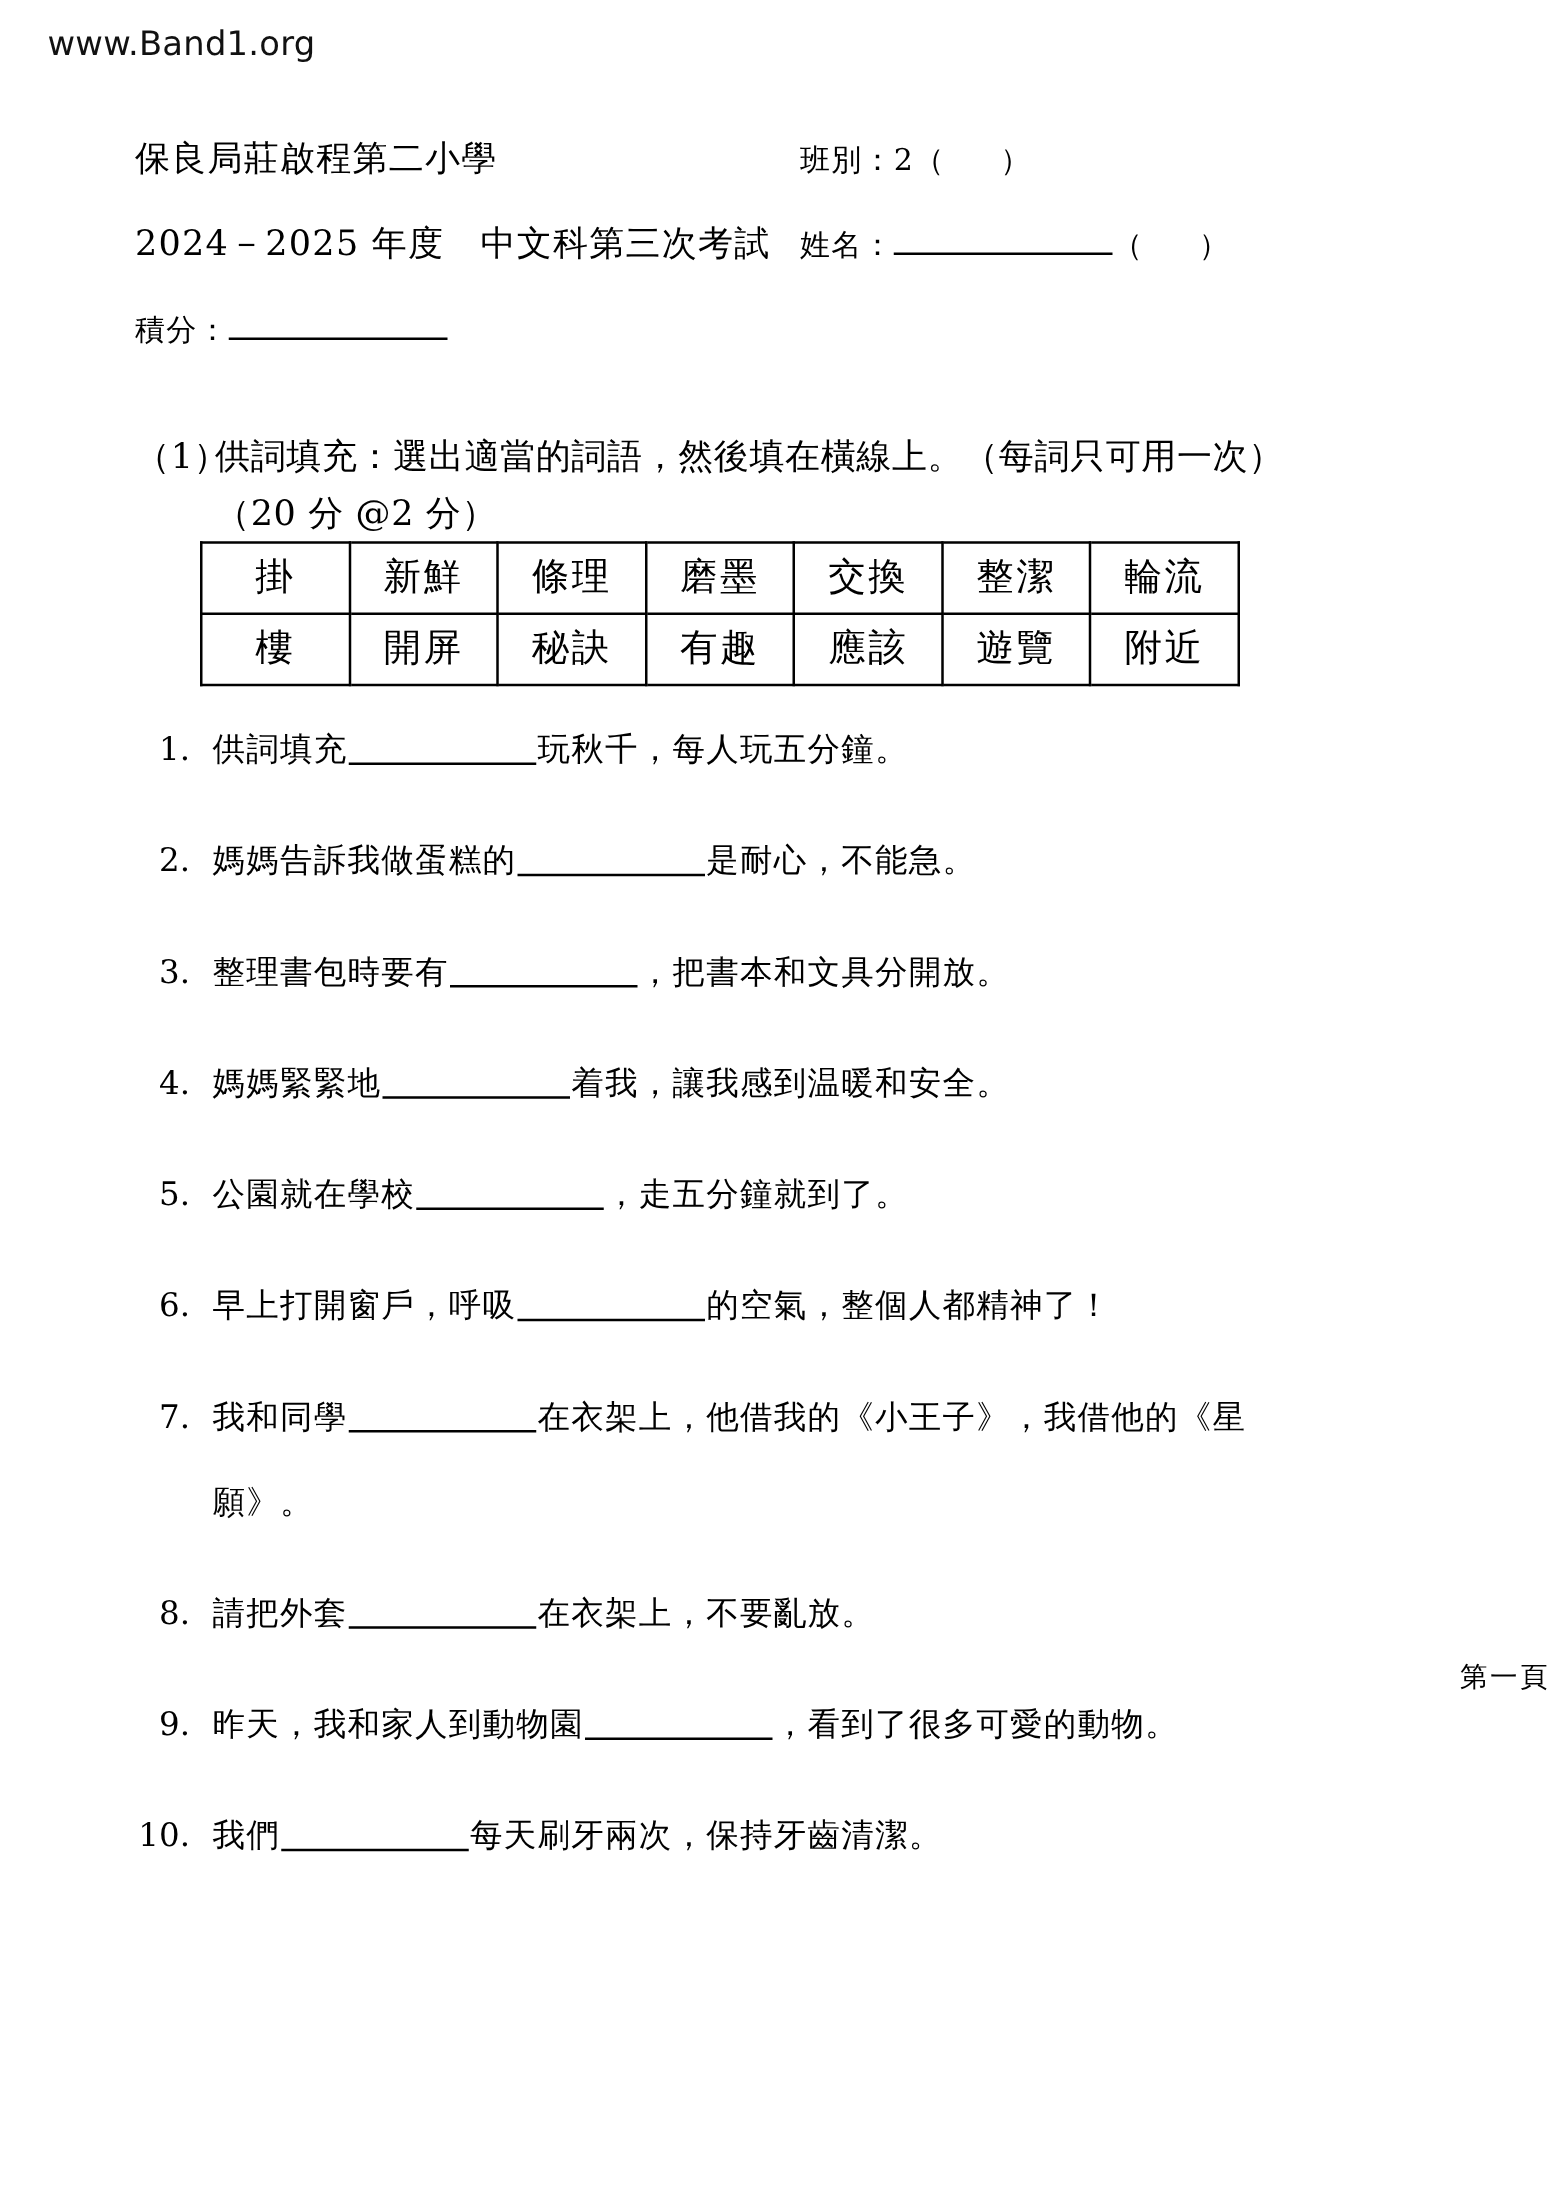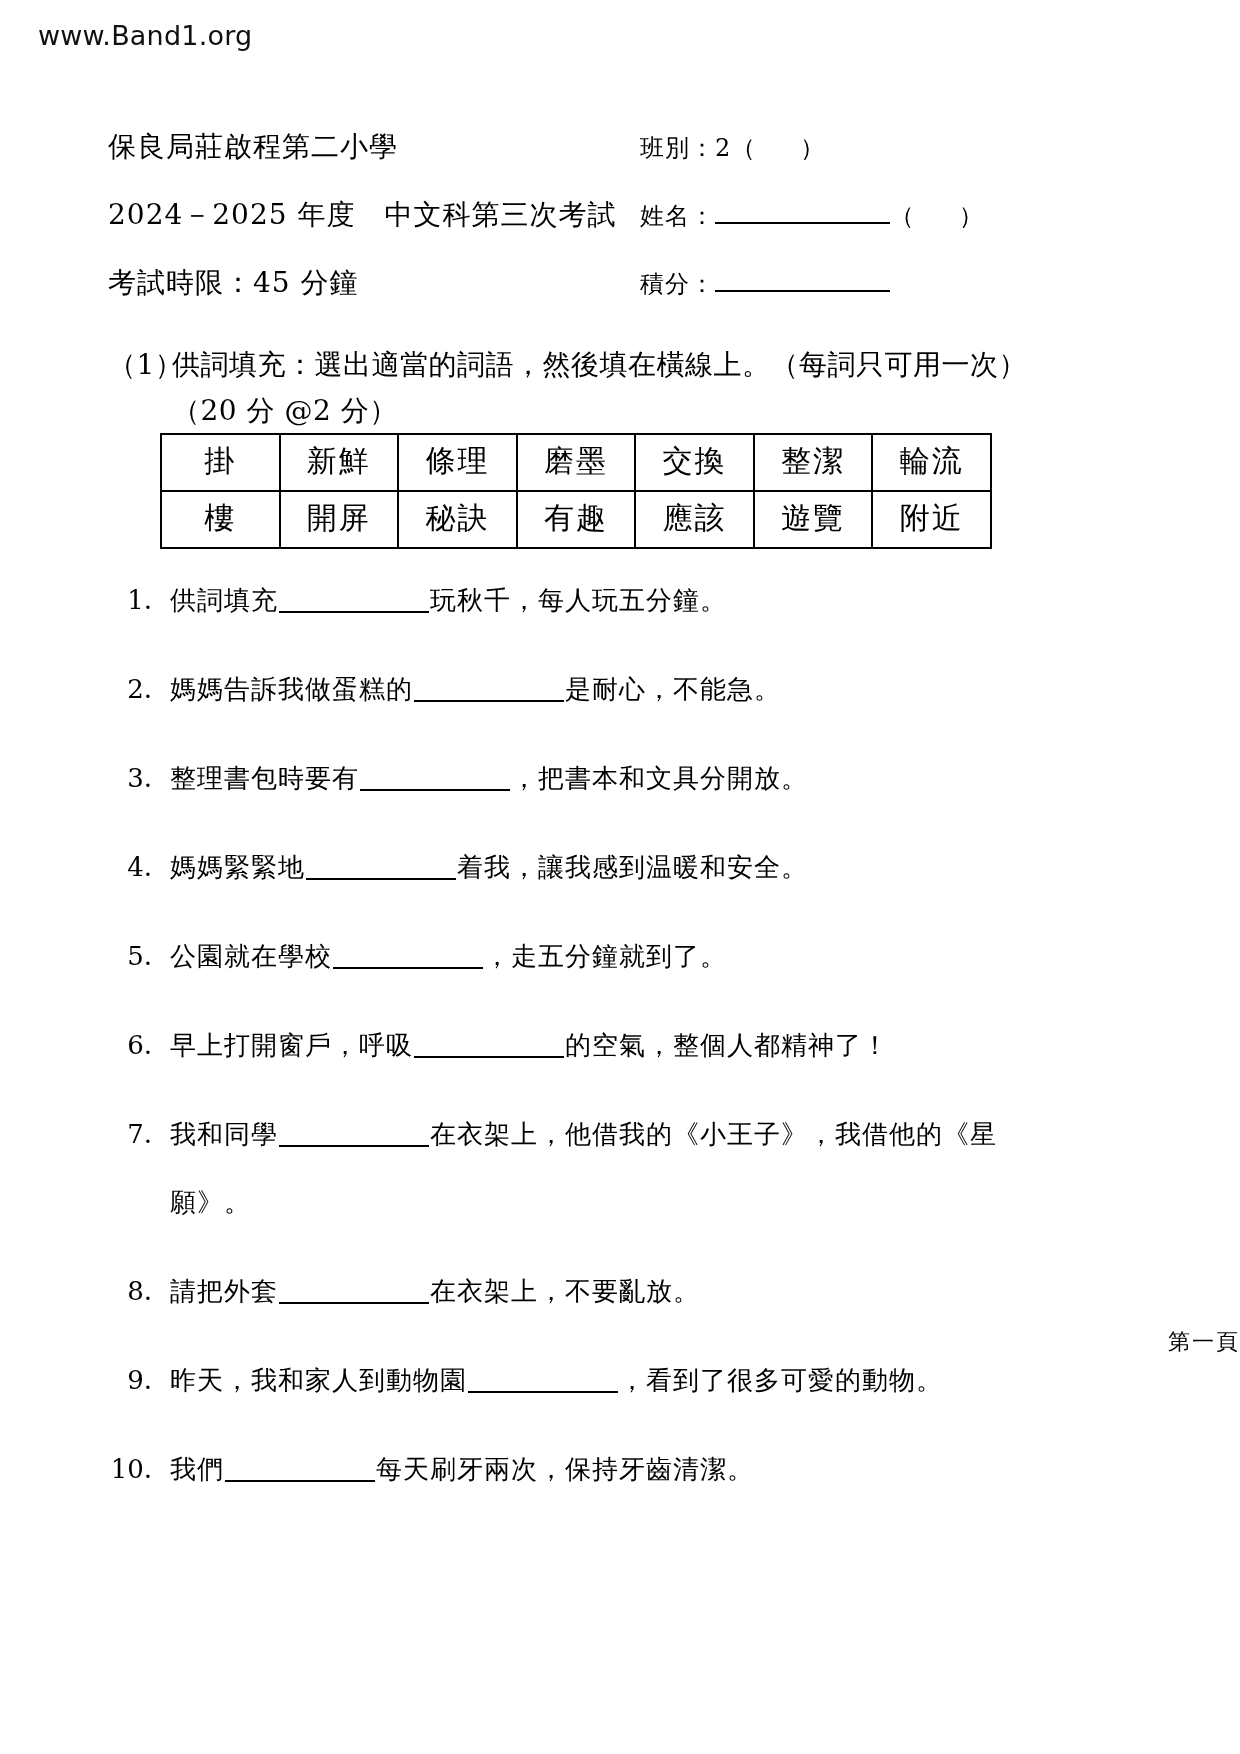--- a/index.html
+++ b/index.html
@@ -47,21 +47,20 @@
   .hrow {
     display: flex;
     align-items: baseline;
     height: 68px;
   }
   .hleft {
     width: 532px;
     font-size: 28px;
     letter-spacing: 1px;
     white-space: nowrap;
-    margin-top: 20px;
   }
   .hright {
     font-size: 24px;
     letter-spacing: 1px;
     display: flex;
     align-items: baseline;
     white-space: nowrap;
   }
   .blank-line {
     display: inline-block;
@@ -184,21 +183,20 @@
       <div class="hright">
         <span>姓名：</span>
         <span class="blank-line bl-name"></span>
         <span>（</span>
         <span class="paren-gap"></span>
         <span>）</span>
       </div>
     </div>
 
     <div class="hrow">
-      <div class="hleft">考試時限：45 分鐘</div>
       <div class="hright">
         <span>積分：</span>
         <span class="blank-line bl-score"></span>
       </div>
     </div>
 
   </div>
 
   <div class="sec-head">
     <span class="sec-label">（1）</span><span>供詞填充：選出適當的詞語，然後填在橫線上。（每詞只可用一次）</span>

